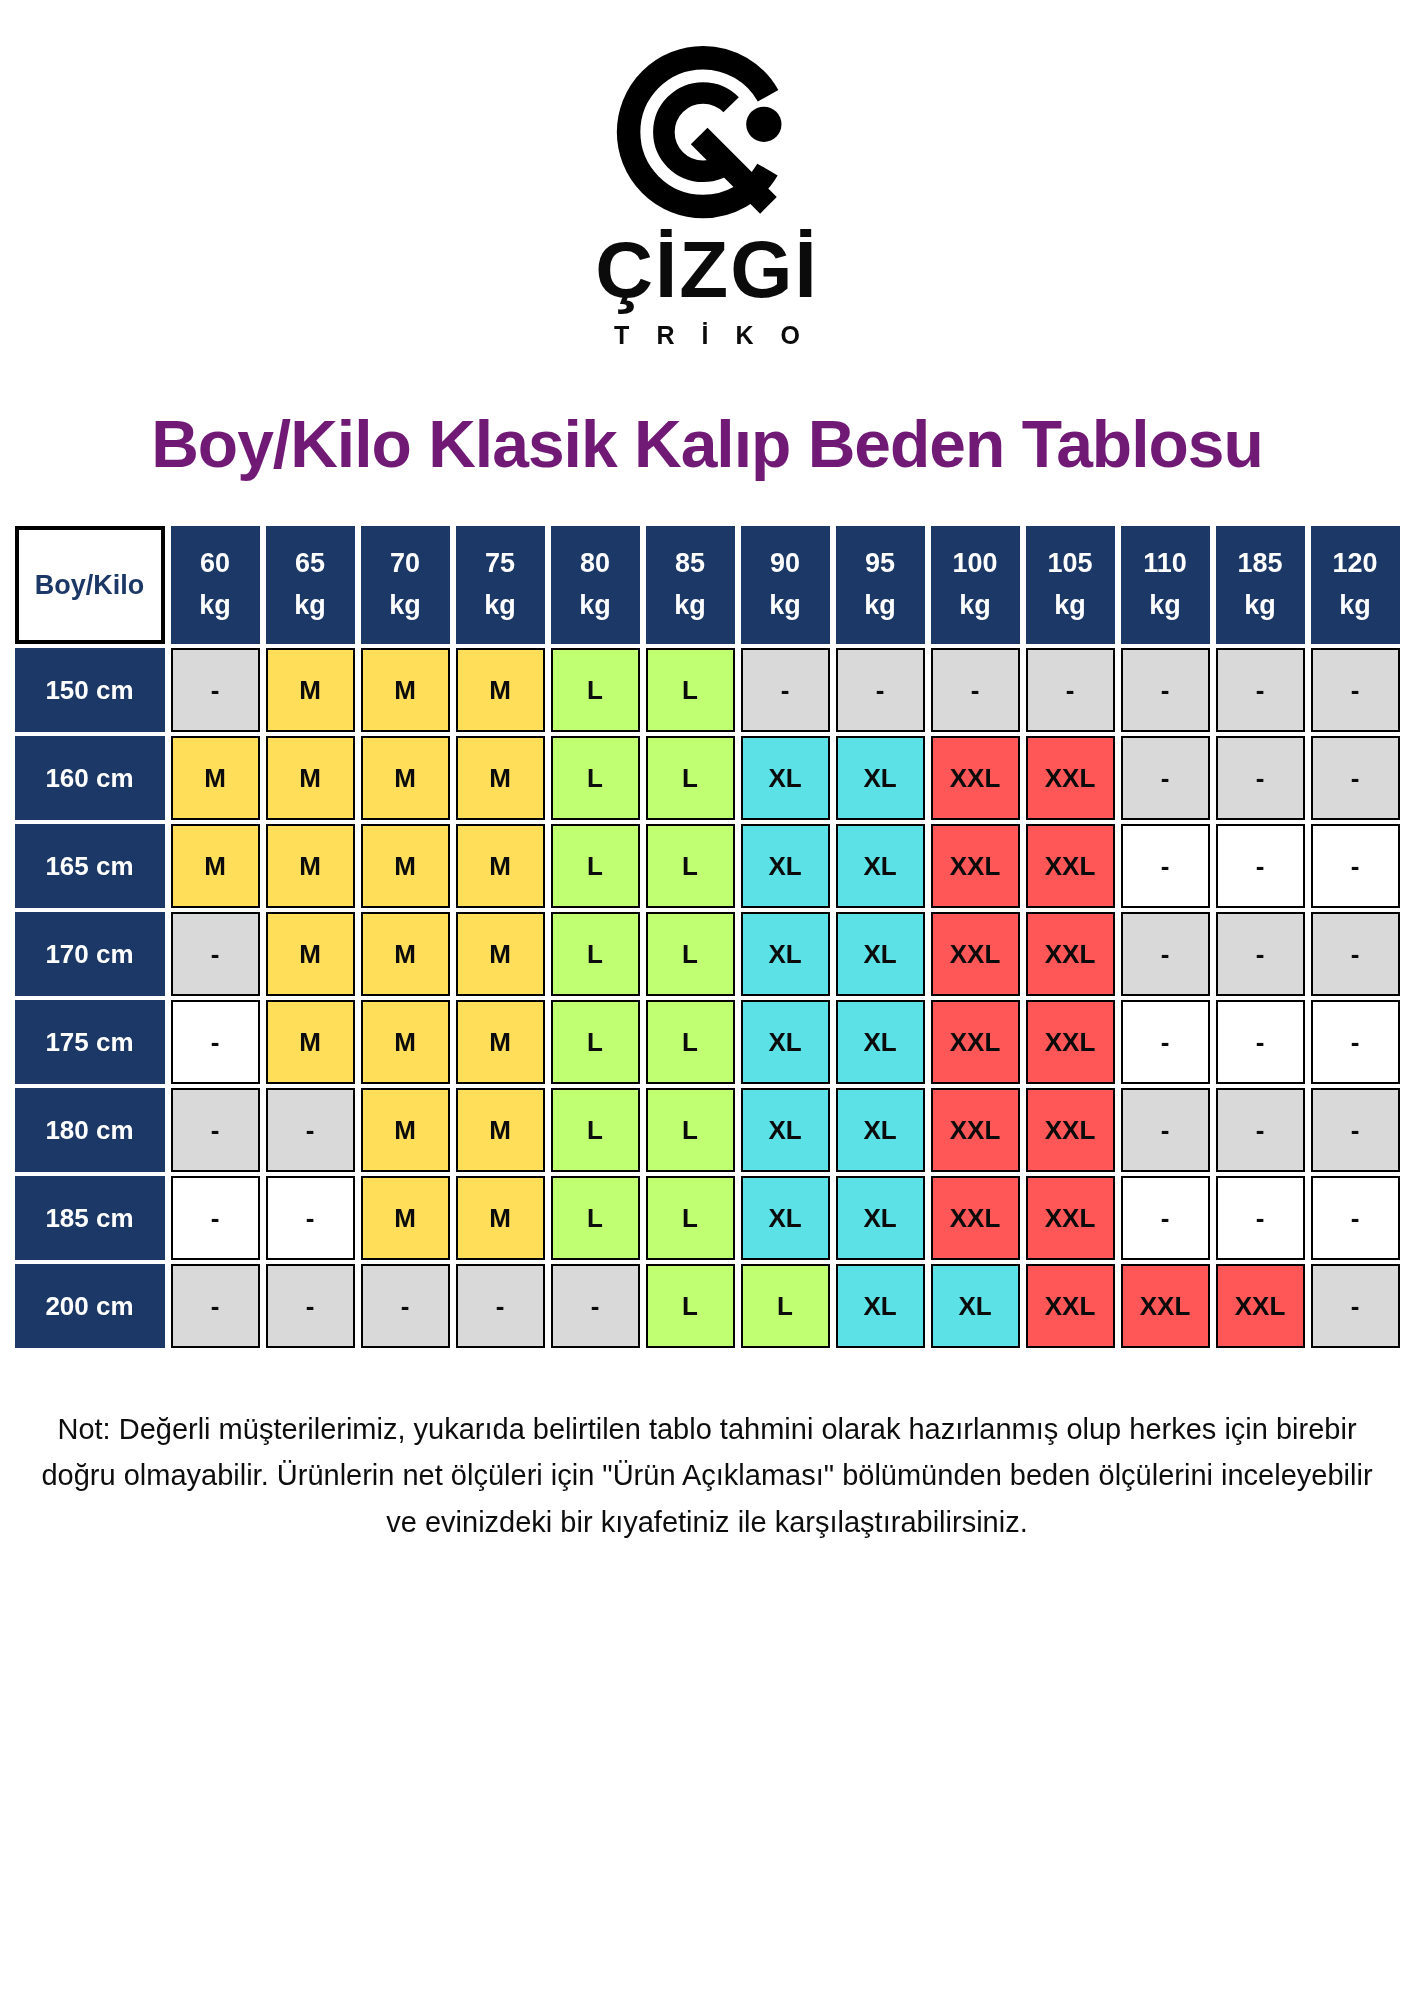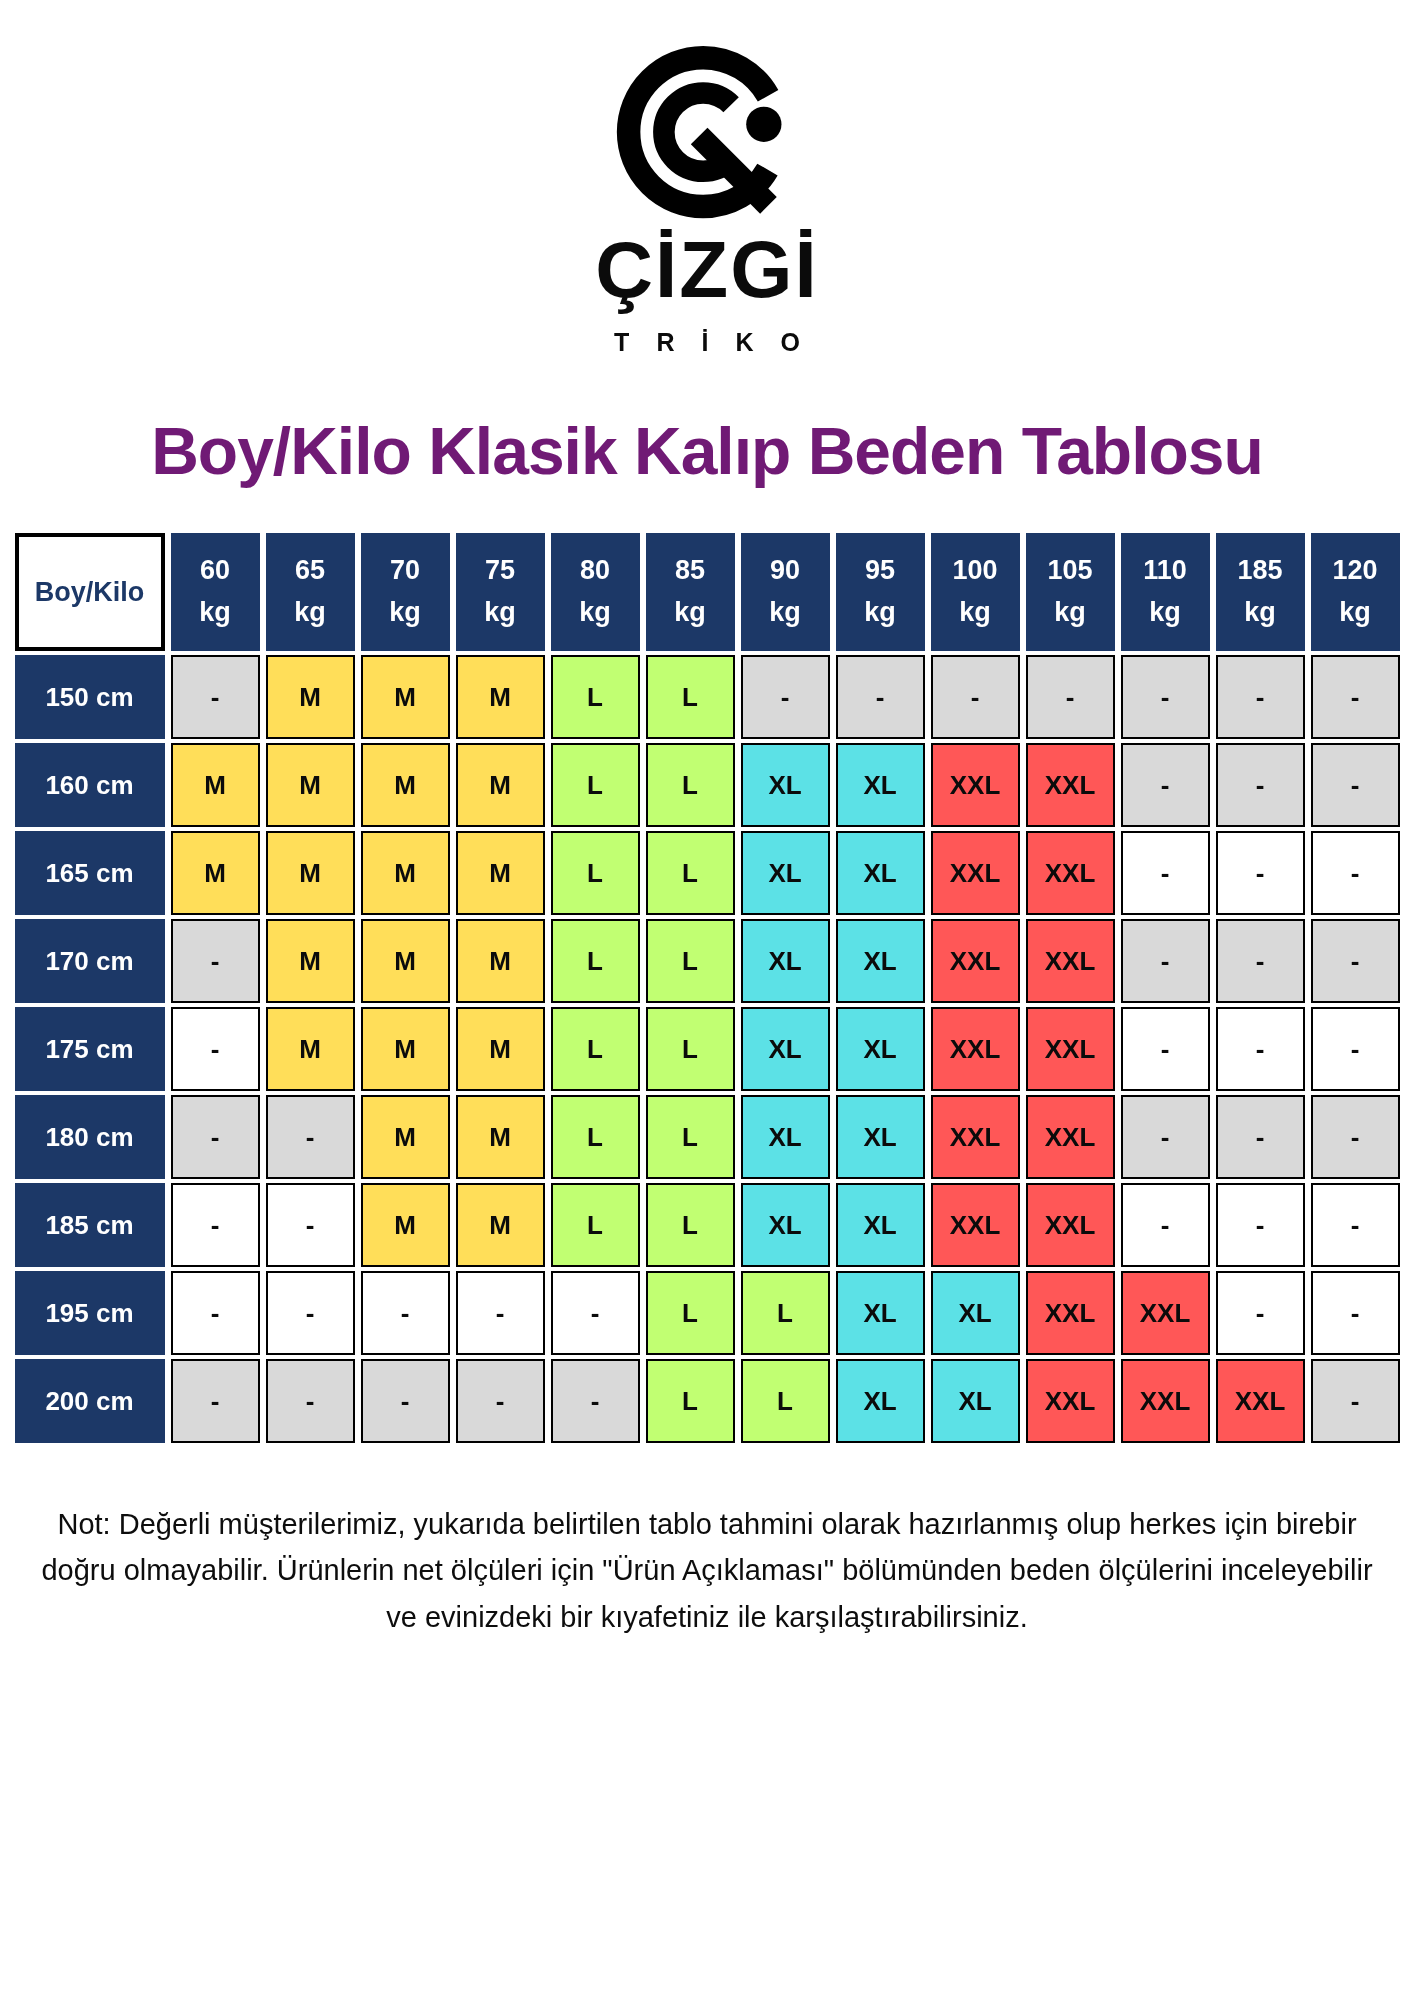--- a/index.html
+++ b/index.html
@@ -12,21 +12,21 @@
 
   
   .logo-block { text-align:center; padding-top:38px; }
   .logo-mark { display:block; margin:0 auto; }
   .brand {
     font-size:80px; font-weight:bold; letter-spacing:2px;
     color:#0b0b0b; margin-top:-8px; line-height:1;
   }
   .brand-sub {
     font-size:25px; font-weight:bold; letter-spacing:27px;
-    padding-left:27px; color:#0b0b0b; margin-top:18px;
+    padding-left:27px; color:#0b0b0b; margin-top:11px;
   }
 
   
   h1.page-title {
     text-align:center; font-size:66px; font-weight:bold;
     margin:56px 0 40px 0; color:#701a75; letter-spacing:-1px;
   }
 
   
   table.size-table {
@@ -260,36 +260,20 @@
           <td class="cell" style="background: rgb(193, 255, 114);">L</td>
           <td class="cell" style="background: rgb(92, 225, 230);">XL</td>
           <td class="cell" style="background: rgb(92, 225, 230);">XL</td>
           <td class="cell" style="background: rgb(255, 87, 87);">XXL</td>
           <td class="cell" style="background: rgb(255, 87, 87);">XXL</td>
           <td class="cell" style="background: rgb(255, 255, 255);">-</td>
           <td class="cell" style="background: rgb(255, 255, 255);">-</td>
           <td class="cell" style="background: rgb(255, 255, 255);">-</td>
         </tr>
         <tr>
-          <th class="rl">195 cm</th>
-          <td class="cell" style="background: rgb(255, 255, 255);">-</td>
-          <td class="cell" style="background: rgb(255, 255, 255);">-</td>
-          <td class="cell" style="background: rgb(255, 255, 255);">-</td>
-          <td class="cell" style="background: rgb(255, 255, 255);">-</td>
-          <td class="cell" style="background: rgb(255, 255, 255);">-</td>
-          <td class="cell" style="background: rgb(193, 255, 114);">L</td>
-          <td class="cell" style="background: rgb(193, 255, 114);">L</td>
-          <td class="cell" style="background: rgb(92, 225, 230);">XL</td>
-          <td class="cell" style="background: rgb(92, 225, 230);">XL</td>
-          <td class="cell" style="background: rgb(255, 87, 87);">XXL</td>
-          <td class="cell" style="background: rgb(255, 87, 87);">XXL</td>
-          <td class="cell" style="background: rgb(255, 255, 255);">-</td>
-          <td class="cell" style="background: rgb(255, 255, 255);">-</td>
-        </tr>
-        <tr>
           <th class="rl">200 cm</th>
           <td class="cell" style="background: rgb(217, 217, 217);">-</td>
           <td class="cell" style="background: rgb(217, 217, 217);">-</td>
           <td class="cell" style="background: rgb(217, 217, 217);">-</td>
           <td class="cell" style="background: rgb(217, 217, 217);">-</td>
           <td class="cell" style="background: rgb(217, 217, 217);">-</td>
           <td class="cell" style="background: rgb(193, 255, 114);">L</td>
           <td class="cell" style="background: rgb(193, 255, 114);">L</td>
           <td class="cell" style="background: rgb(92, 225, 230);">XL</td>
           <td class="cell" style="background: rgb(92, 225, 230);">XL</td>

